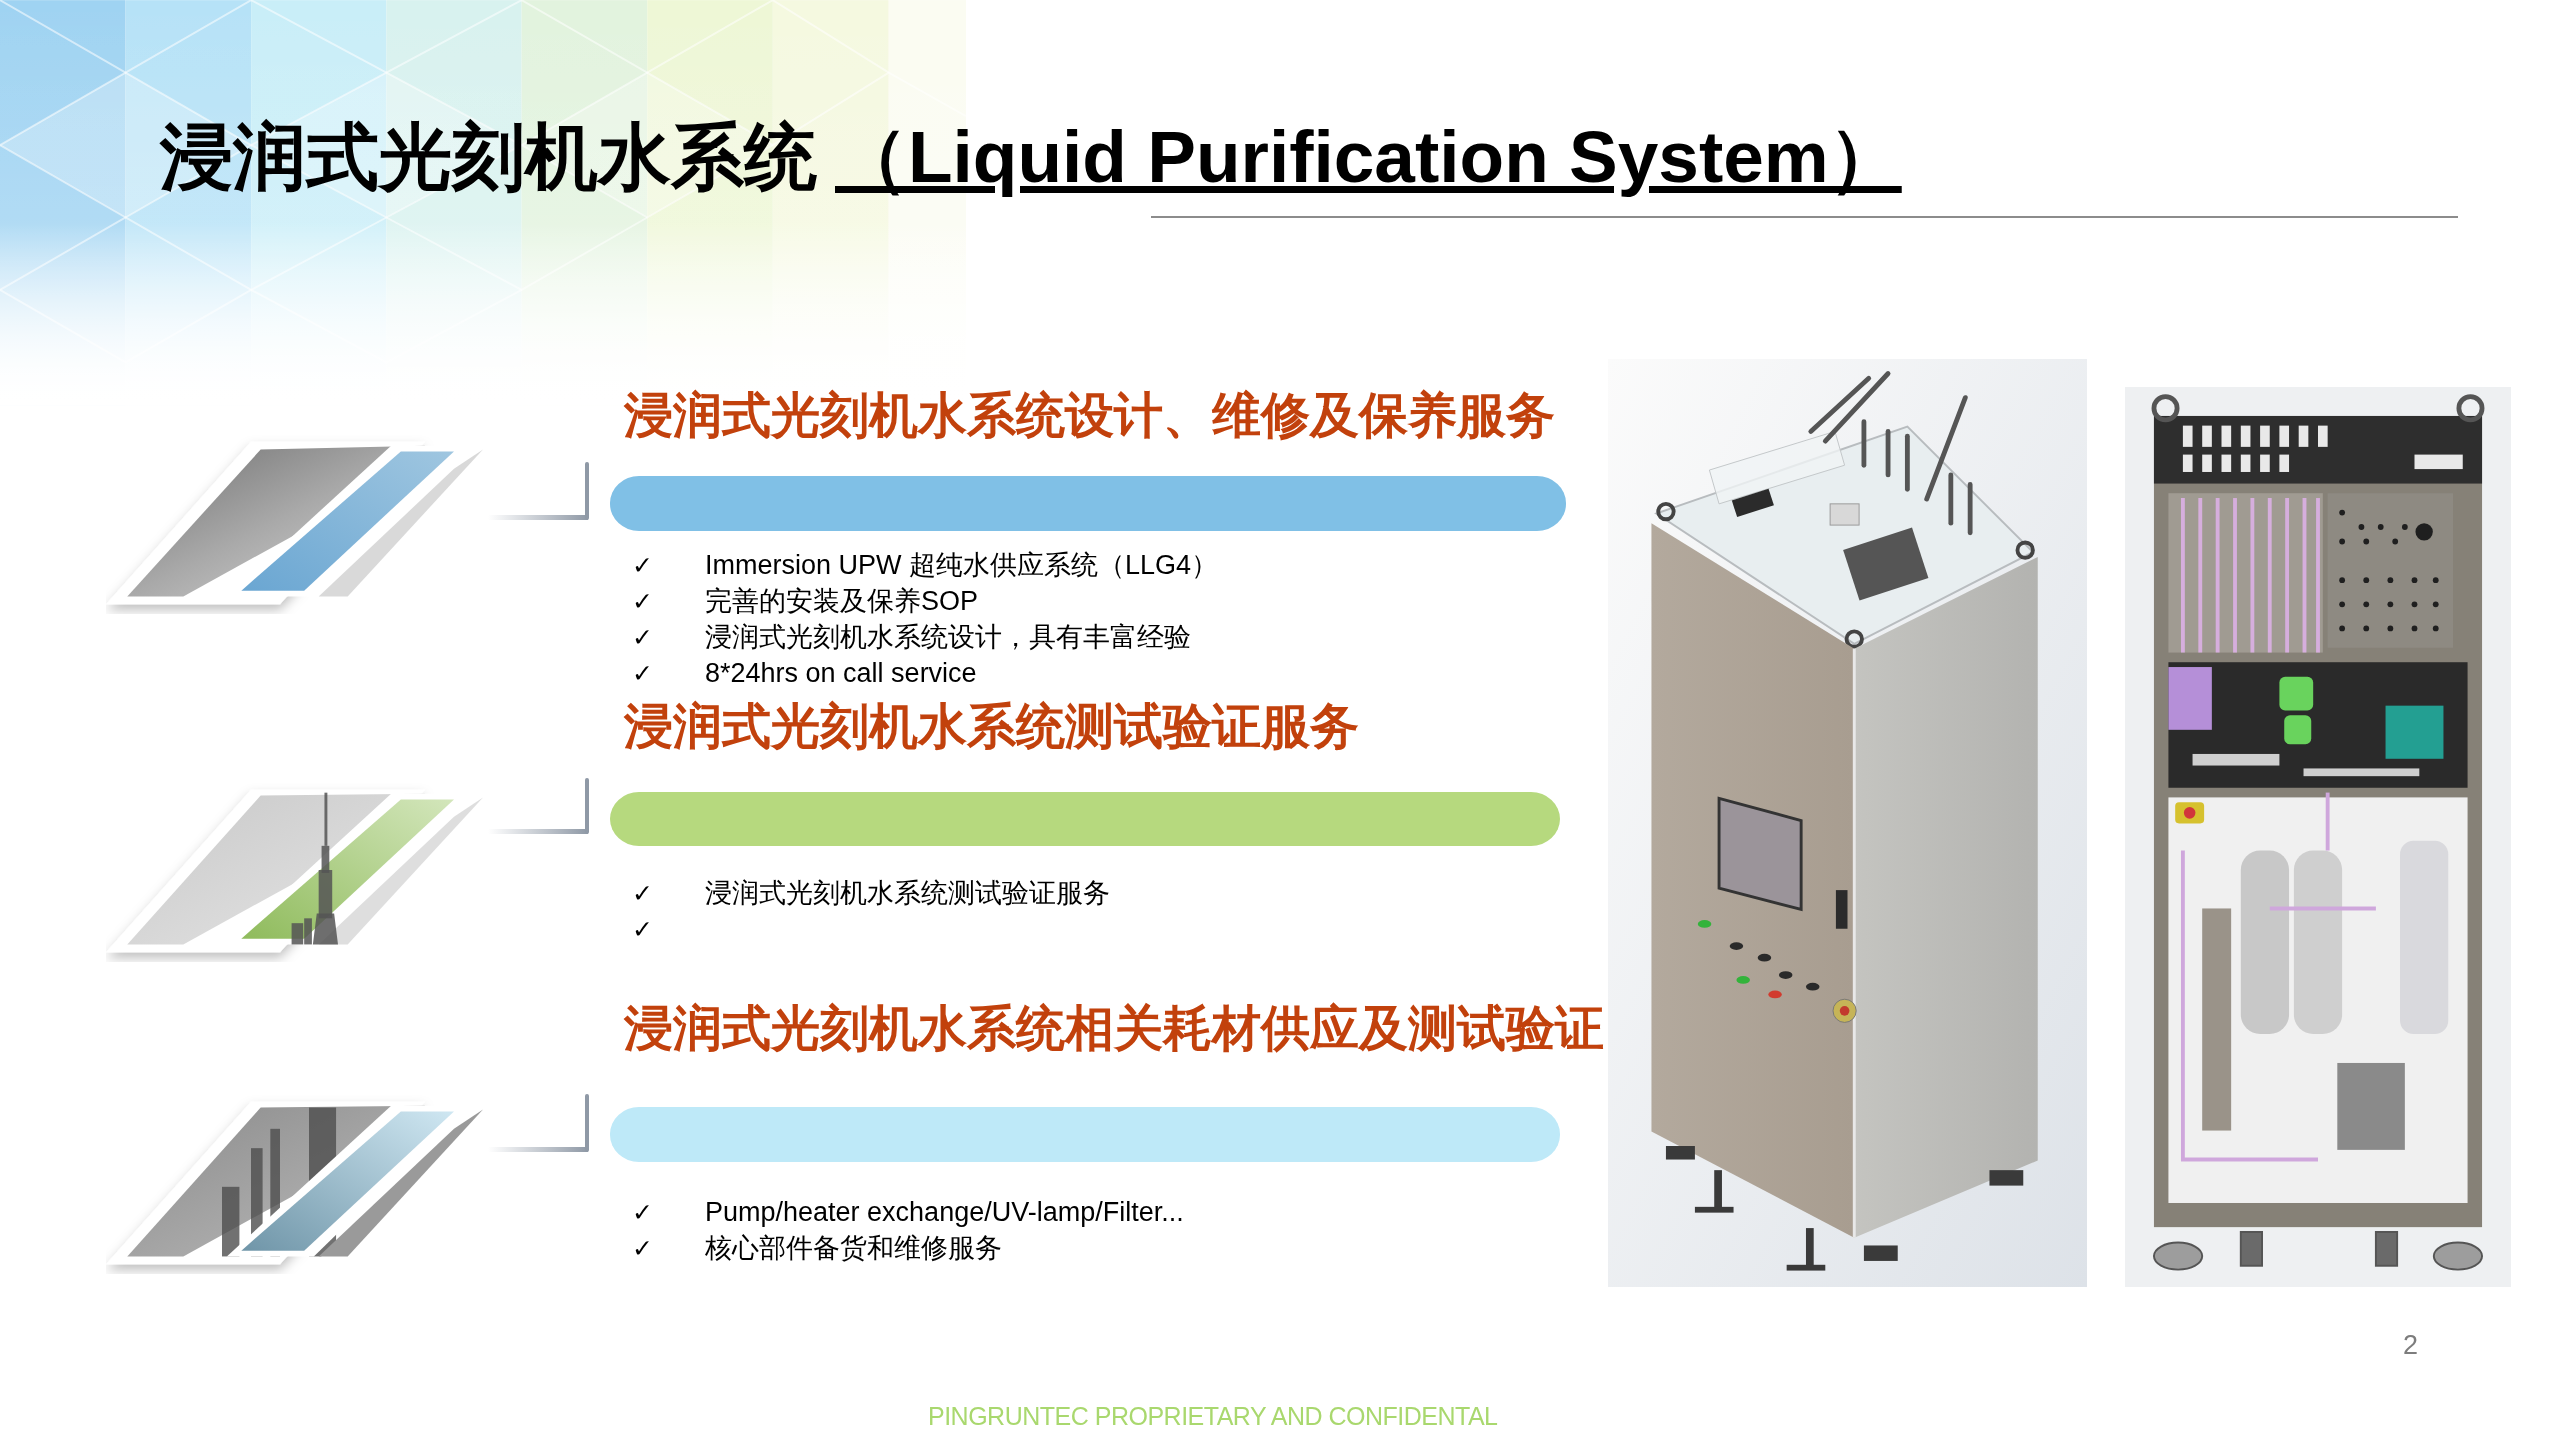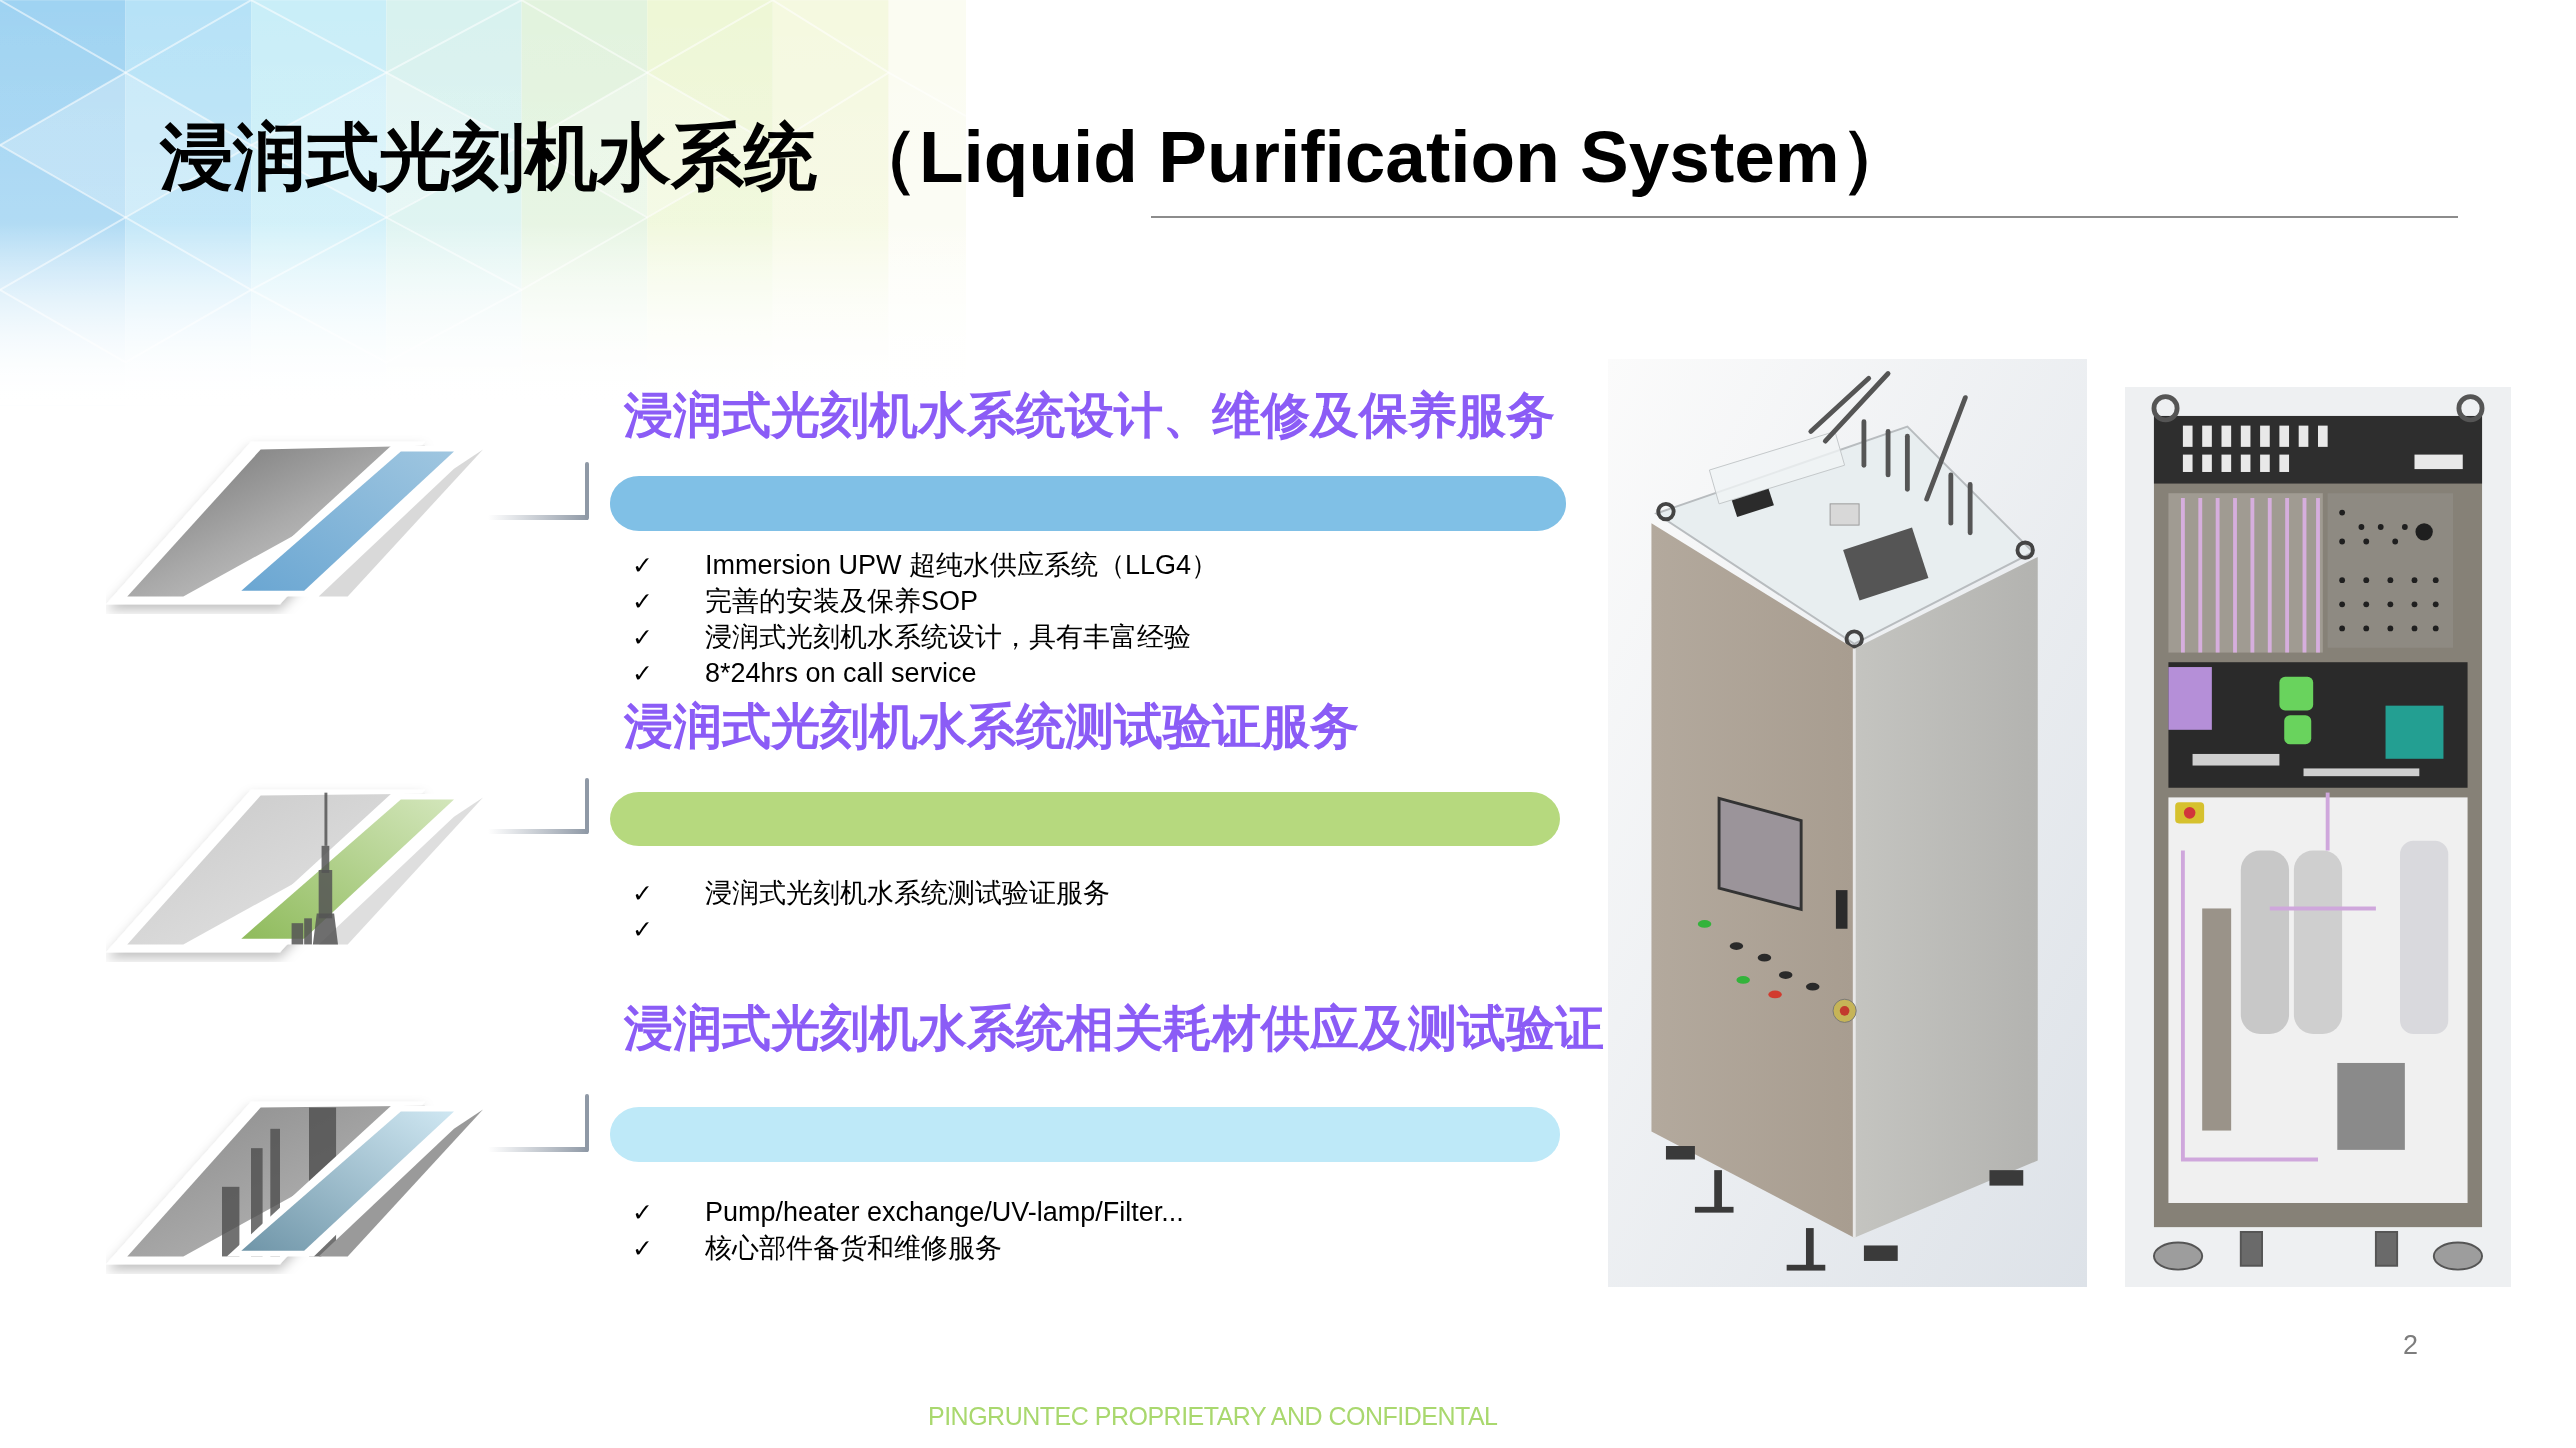--- a/index.html
+++ b/index.html
@@ -10,28 +10,28 @@
   }
   
   .bg-deco { position: absolute; left: 0; top: 0; width: 966px; height: 406px; overflow: hidden; pointer-events: none; }
   .bg-deco svg { display: block; }
 
   .title {
     position: absolute; left: 160px; top: 120px;
     font-size: 73px; font-weight: bold; color: #000;
     white-space: nowrap; letter-spacing: 0px; line-height: 1;
   }
-  .title .en { margin-left: 29px; }
+  .title .en { margin-left: 18px; text-decoration: underline; }
   .title-rule {
     position: absolute; left: 1151px; top: 216px; width: 1307px; height: 1.9px; background: #8c8c8c;
   }
 
   .section-heading {
     position: absolute; left: 624px;
-    font-size: 49px; font-weight: bold; color: #8b5cf6; white-space: nowrap; line-height: 1;
+    font-size: 49px; font-weight: bold; color: #c2410c; white-space: nowrap; line-height: 1;
   }
   .pill { position: absolute; left: 610px; border-radius: 29px / 27px; }
   .bracket { position: absolute; }
   .bracket .v { position: absolute; width: 3.9px; background: #8f99a6; border-radius: 1.9px; }
   .bracket .h { position: absolute; height: 4.8px; background: linear-gradient(90deg, rgba(143,153,166,0) 0%, #8f99a6 100%); }
 
   .bullets { position: absolute; left: 632px; margin: 0; padding: 0; list-style: none; }
   .bullets li { position: relative; height: 36px; line-height: 36px; font-size: 27px; color: #000; white-space: nowrap; padding-left: 73px; }
   .bullets li .check { position: absolute; left: 0; top: 0; font-size: 25px; }
 

